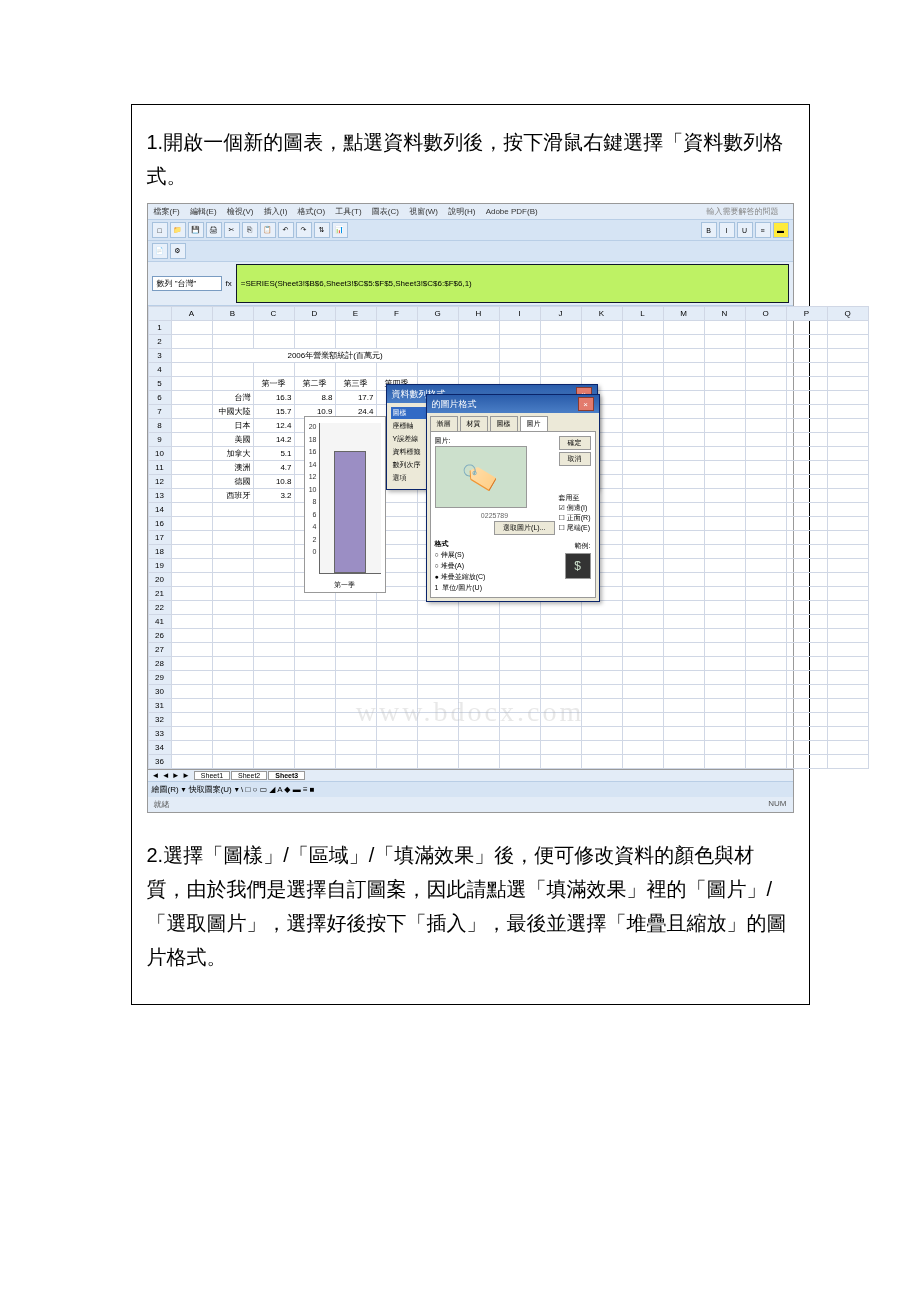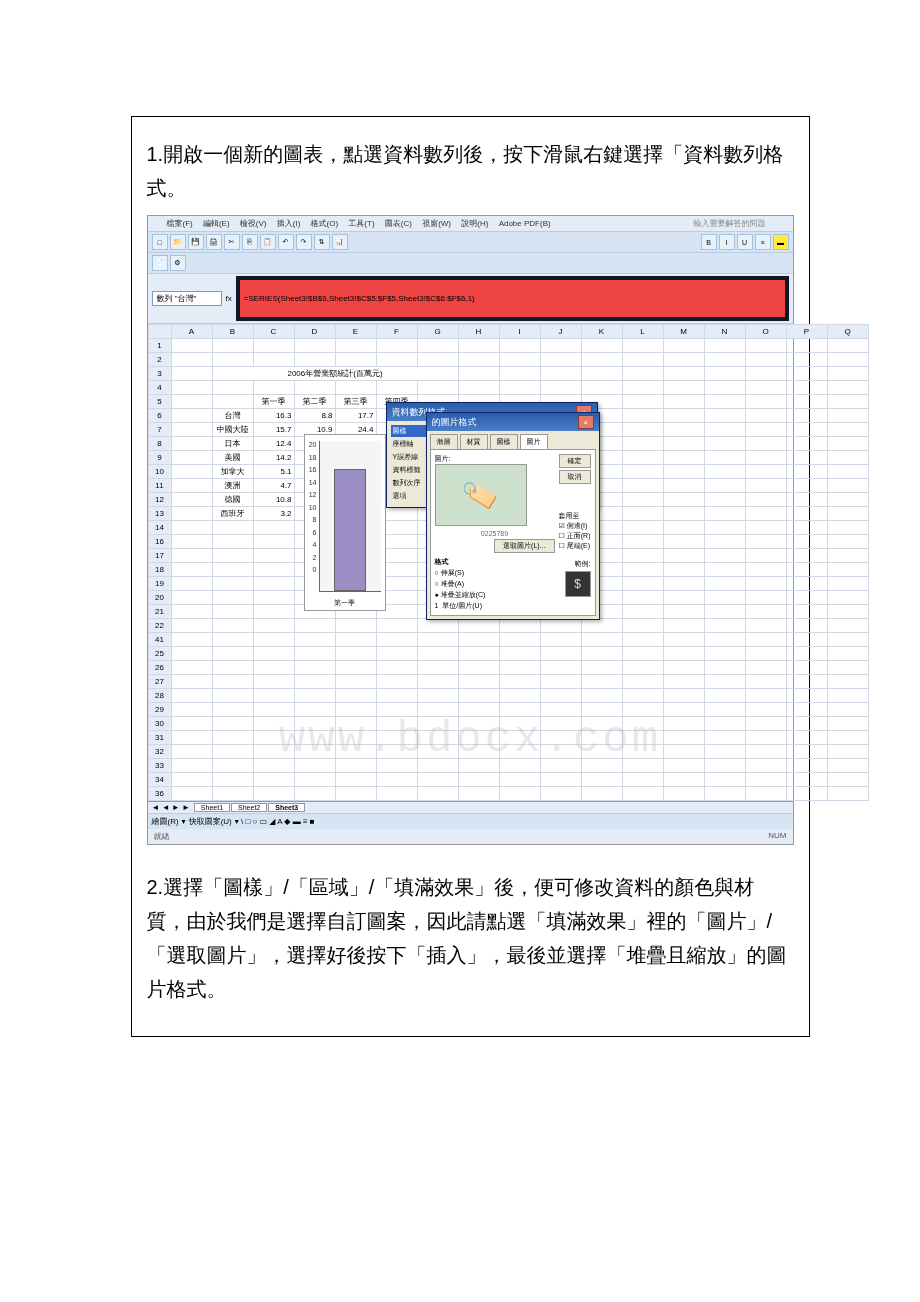--- a/index.html
+++ b/index.html
@@ -1,34 +1,34 @@
 <!DOCTYPE html>
 <html><head>
 <meta charset="utf-8">
 <style>
 body{margin:0;font-family:"Microsoft JhengHei","PMingLiU",sans-serif;background:#fff}
-.page{width:919px;margin:16px auto;padding:100px 110px 0 130px;box-sizing:border-box}
+.page{width:919px;margin:4px auto;padding:100px 110px 0 130px;box-sizing:border-box}
 .frame{border:1px solid #000;padding:20px 15px;box-sizing:border-box}
 .instr{font-size:20px;line-height:1.7;color:#000;margin:0 0 10px 0}
 .excel{border:1px solid #999;background:#fff;font-size:8px;position:relative;margin:8px 0 25px 0}
 .titlebar{background:linear-gradient(#3b6ea5,#5a8fc7);color:#fff;padding:2px 6px;display:flex;justify-content:space-between;align-items:center;font-size:9px}
 .winbtns{display:flex;gap:1px}
 .winbtn{width:14px;height:12px;background:#c3d5ec;border:1px solid #5a7ca3;font-size:7px;display:flex;align-items:center;justify-content:center;color:#333}
-.menubar{background:#e3ecf7;padding:2px 19px;color:#333;font-size:8px;border-bottom:1px solid #b9cee6}
+.menubar{background:#e3ecf7;padding:2px 6px;color:#333;font-size:8px;border-bottom:1px solid #b9cee6}
 .menubar span{margin-right:8px}
 .toolbar{background:#d6e4f4;padding:2px 4px;border-bottom:1px solid #b9cee6;display:flex;gap:2px;align-items:center;height:16px}
 .tbtn{width:14px;height:14px;background:#e8f0fa;border:1px solid #a6c1dd;font-size:7px;display:flex;align-items:center;justify-content:center}
 .fbar{background:#e3ecf7;padding:2px 4px;border-bottom:1px solid #b9cee6;display:flex;align-items:center;gap:4px;font-size:8px}
 .namebox{background:#fff;border:1px solid #7a9cc2;padding:1px 4px;width:60px}
-.fxbox{background:#ef4444;border:4px solid #0f172a;padding:14px 4px;flex:1}
+.fxbox{background:#bef264;border:1px solid #0f172a;padding:14px 4px;flex:1}
 .grid{position:relative;background:#fff}
 table.sheet{border-collapse:collapse;width:100%;table-layout:fixed}
 table.sheet th,table.sheet td{border:1px solid #d0d7e5;font-size:8px;padding:0 2px;height:13px;text-align:center;color:#000;overflow:hidden;white-space:nowrap}
 table.sheet th{background:#e3ecf7;font-weight:normal}
-table.sheet td.l{text-align:center}
+table.sheet td.l{text-align:right}
 table.sheet td.r{text-align:right}
 .bigtitle{font-size:14px;text-align:left;padding-left:6px}
 .chart{position:absolute;left:156px;top:110px;width:80px;height:175px;background:#fff;border:1px solid #999}
 .chart-inner{position:relative;width:100%;height:100%}
 .yaxis{position:absolute;left:2px;top:4px;font-size:7px;color:#333;line-height:12.5px;text-align:right;width:10px}
 .plot{position:absolute;left:14px;top:6px;right:4px;bottom:18px;border-left:1px solid #666;border-bottom:1px solid #666;background:#f5f5f5}
 .bar{position:absolute;bottom:0;left:14px;width:30px;background:#9b8ec4;border:1px solid #666}
 .xaxis{position:absolute;bottom:2px;left:0;right:0;text-align:center;font-size:7px}
 .dialog{position:absolute;left:238px;top:78px;width:210px;background:#ece9d8;border:1px solid #0a246a;box-shadow:2px 2px 4px rgba(0,0,0,0.3);font-size:8px}
 .dlg-title{background:linear-gradient(#2a5caa,#4a7ec6);color:#fff;padding:2px 5px;display:flex;justify-content:space-between;align-items:center;font-size:9px}
@@ -45,21 +45,21 @@
 .tabbody{background:#fff;border:1px solid #999;margin:0 3px 3px 3px;padding:4px}
 .picprev{width:90px;height:60px;border:1px solid #999;background:#cce0cc;display:flex;align-items:center;justify-content:center;margin-bottom:4px}
 .money-icon{font-size:28px;transform:rotate(-15deg);color:#222}
 .dlg-btns{display:flex;flex-direction:column;gap:2px;align-items:flex-end}
 .btn{background:#ece9d8;border:1px solid #999;padding:1px 8px;font-size:7px}
 .opts{font-size:7px;line-height:11px;margin-top:3px}
 .tabsarea{background:#e3ecf7;padding:1px 4px;font-size:8px;border-top:1px solid #999;display:flex;align-items:center}
 .shtab{background:#fff;border:1px solid #999;padding:0 6px;margin-right:1px;font-size:7px}
 .drawbar{background:#d6e4f4;padding:2px 4px;font-size:8px;border-top:1px solid #b9cee6;display:flex;gap:3px;align-items:center}
 .status{background:#e3ecf7;padding:2px 6px;font-size:8px;color:#555;display:flex;justify-content:space-between}
-.watermark{position:absolute;left:50%;top:390px;transform:translateX(-50%);font-size:44px;color:rgba(180,180,180,0.3);letter-spacing:3px;pointer-events:none;font-family:Liberation Mono, monospace}
+.watermark{position:absolute;left:50%;top:390px;transform:translateX(-50%);font-size:28px;color:rgba(180,180,180,0.3);letter-spacing:3px;pointer-events:none;font-family:Liberation Serif, serif}
 </style>
 </head>
 <body>
 
 <div class="page">
 <div class="frame">
 
 <p class="instr">1.開啟一個新的圖表，點選資料數列後，按下滑鼠右鍵選擇「資料數列格式。</p>
 
 <div class="excel">
@@ -537,40 +537,20 @@
                 <td class=""></td>
                 <td class=""></td>
                 <td class=""></td>
                 <td class=""></td>
                 <td class=""></td>
                 <td class=""></td>
                 <td class=""></td>
               </tr>
               <tr>
                 <th>41</th>
-                <td class=""></td>
-                <td class=""></td>
-                <td class=""></td>
-                <td class=""></td>
-                <td class=""></td>
-                <td class=""></td>
-                <td class=""></td>
-                <td class=""></td>
-                <td class=""></td>
-                <td class=""></td>
-                <td class=""></td>
-                <td class=""></td>
-                <td class=""></td>
-                <td class=""></td>
-                <td class=""></td>
-                <td class=""></td>
-                <td class=""></td>
-              </tr>
-              <tr>
-                <th>25</th>
                 <td class=""></td>
                 <td class=""></td>
                 <td class=""></td>
                 <td class=""></td>
                 <td class=""></td>
                 <td class=""></td>
                 <td class=""></td>
                 <td class=""></td>
                 <td class=""></td>
                 <td class=""></td>

